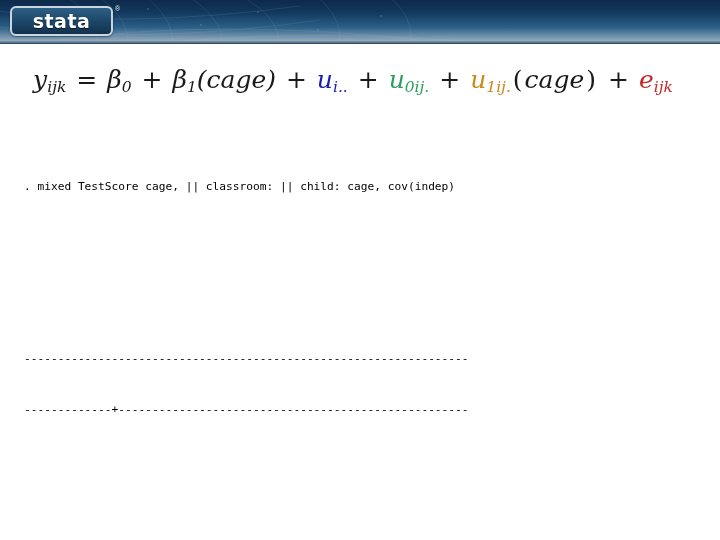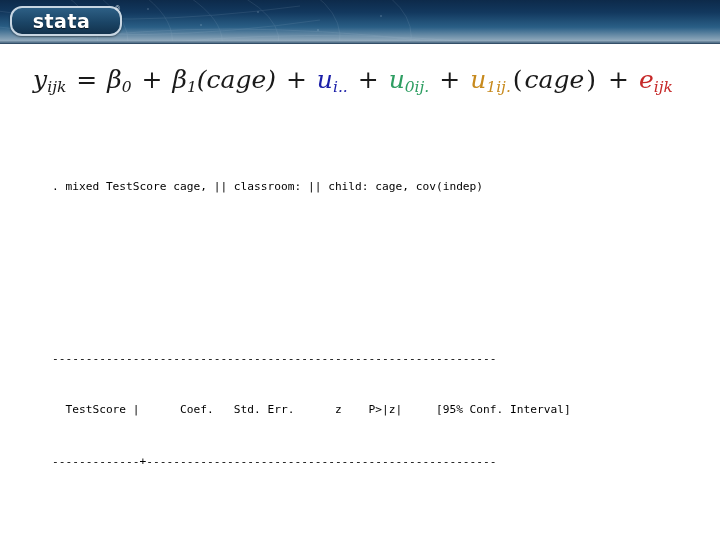--- a/index.html
+++ b/index.html
@@ -40,24 +40,24 @@
     left: 0; top: 41px;
     width: 720px; height: 3px;
     background: linear-gradient(to bottom, #7f98ab 0%, #4f6d86 60%, #203a52 100%);
   }
 
   
   #logo {
     position: absolute;
     left: 10px;
     top: 6px;
-    width: 112px;
+    width: 103px;
     height: 30px;
     border: 2px solid #c8d6e2;
-    border-radius: 12px;
+    border-radius: 6px;
     background: linear-gradient(to bottom, #2d5f85 0%, #1b4566 55%, #12324d 100%);
     box-shadow: 0 1px 2px rgba(0,0,0,0.45);
     box-sizing: border-box;
   }
   #logo-text {
     position: absolute;
     left: 0; top: 0;
     width: 99px;
     height: 26px;
     line-height: 26px;
@@ -128,21 +128,21 @@
     width: 720px;
     height: 414px;
     font-family: "DejaVu Sans Mono", monospace;
     font-size: 11.2px;
     line-height: 17.2px;
     color: #000000;
     white-space: pre;
   }
   #console .line {
     white-space: pre;
-    padding-left: 52px;
+    padding-left: 24px;
     height: 17.2px;
   }
   #console .gap { height: 17.2px; }
 </style>
 </head>
 <body>
 
 <div id="banner">
   <svg id="banner-texture" viewBox="0 0 720 44" preserveAspectRatio="none">
     <g stroke="#b9ccdd" stroke-width="0.7" fill="none" opacity="0.55">
@@ -192,21 +192,20 @@
   <span class="c-red">e<sub>ijk</sub></span>
 </div>
 
 <div id="console">
 
   <div class="line">. mixed TestScore cage, || classroom: || child: cage, cov(indep)</div>
   <div class="gap"></div>
   <div class="gap"></div>
 
   <div class="line">------------------------------------------------------------------</div>
-  <div class="line">  TestScore |      Coef.   Std. Err.      z    P&gt;|z|     [95% Conf. Interval]</div>
   <div class="line">-------------+----------------------------------------------------</div>
   
   
 
   
   
 
   
   
   

